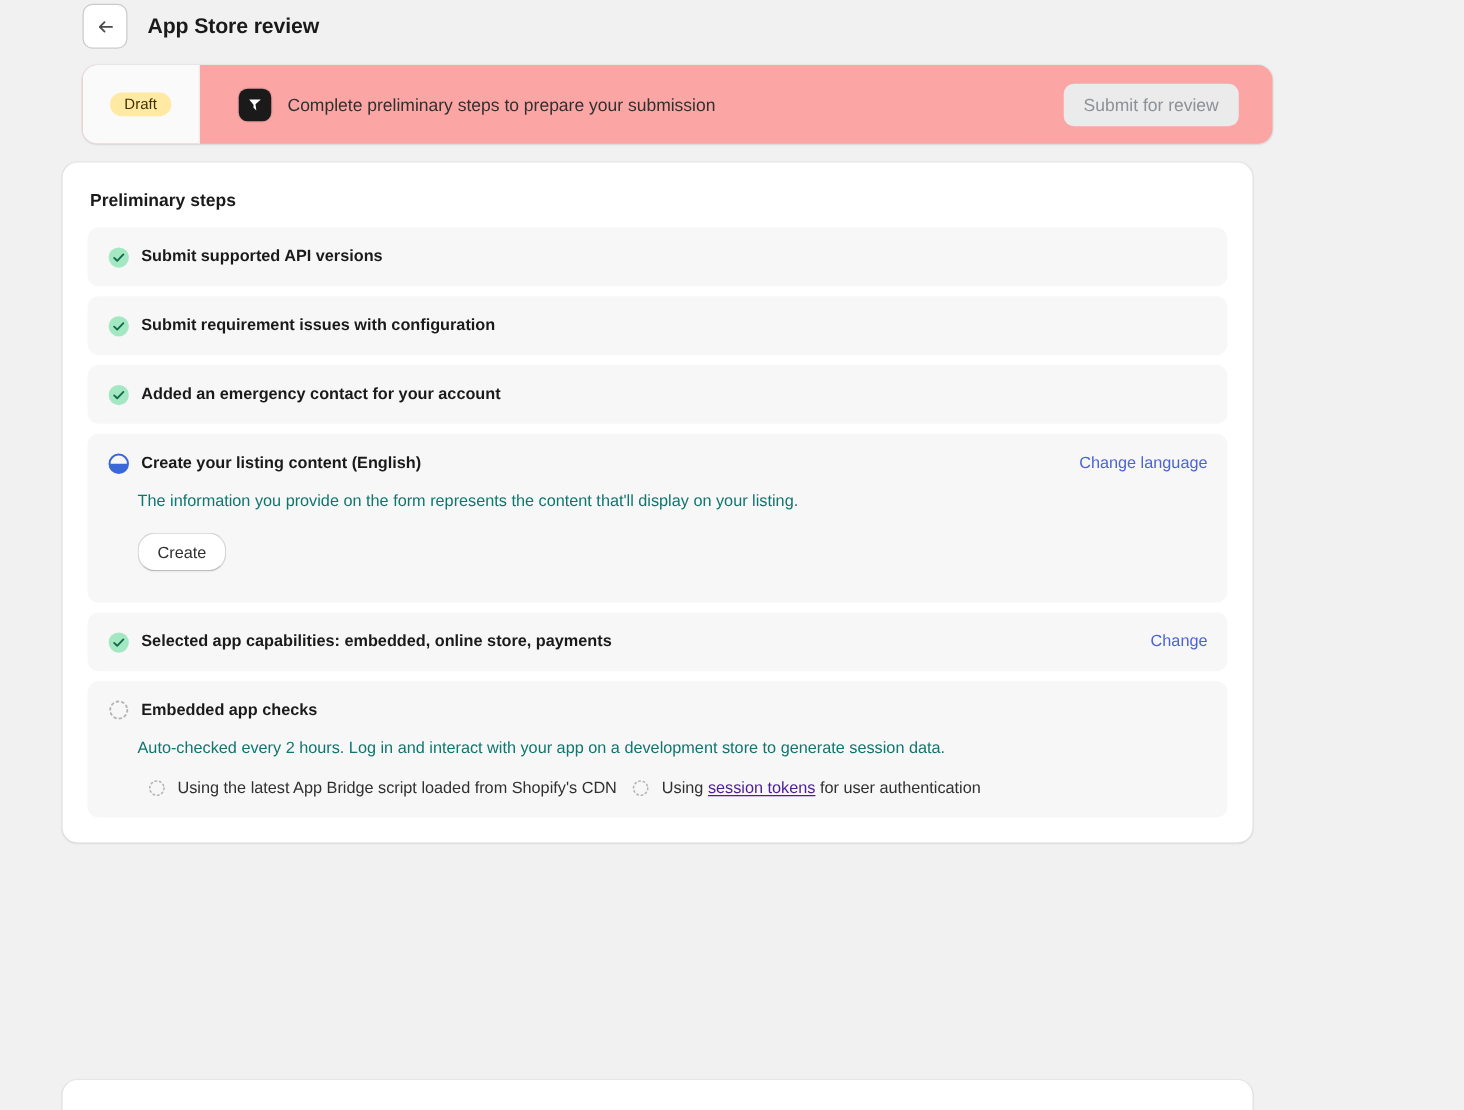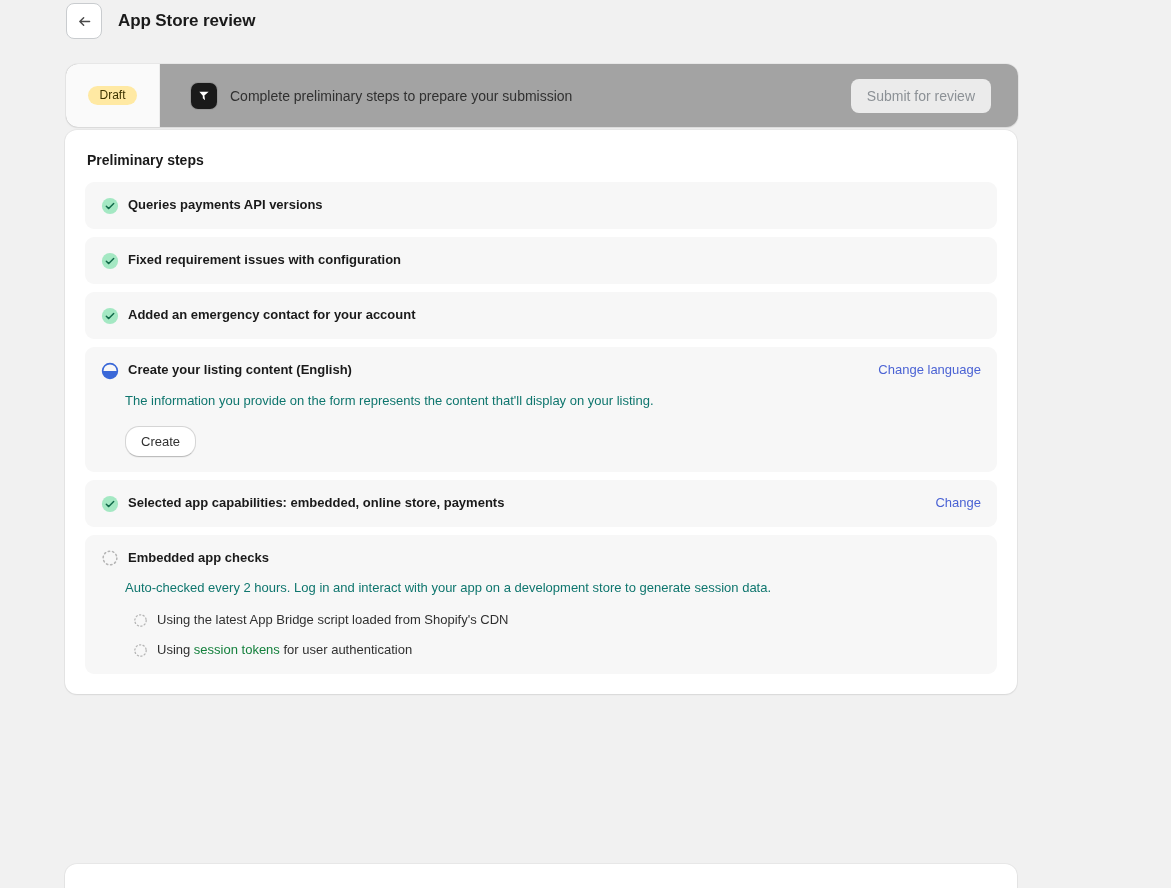--- a/index.html
+++ b/index.html
@@ -48,25 +48,25 @@
     margin-left: 16px;
     font-size: 17px;
     font-weight: 700;
     color: #1a1a1a;
     letter-spacing: -0.1px;
   }
 
   
   .banner {
     position: absolute;
-    top: 64px;
+    top: 52px;
     left: 66px;
     width: 952px;
     height: 63px;
-    background: #a3a3a3;
+    background: #fca5a5;
     border-radius: 12px;
     box-shadow: 0 1px 2px rgba(0,0,0,0.07), 0 0 0 1px rgba(0,0,0,0.04);
     display: flex;
     align-items: stretch;
     overflow: hidden;
     justify-content: center;
   }
   .banner-status {
     width: 94px;
     background: #fafafa;
@@ -120,21 +120,21 @@
     font-size: 14px;
     font-family: "Liberation Sans", sans-serif;
     padding: 9px 16px;
     cursor: default;
     margin-left: 20px;
   }
 
   
   .card {
     position: absolute;
-    left: 65px;
+    left: 50px;
     width: 952px;
     background: #ffffff;
     border-radius: 12px;
     box-shadow: 0 1px 2px rgba(0,0,0,0.07), 0 0 0 1px rgba(0,0,0,0.04);
   }
   .card-steps { top: 130px; padding: 18px 20px 20px; }
   .card-next  { top: 864px; height: 70px; }
 
   .card-heading {
     font-size: 14px;
@@ -171,50 +171,50 @@
     flex: 0 0 auto;
     white-space: nowrap;
   }
   .step-desc {
     font-size: 13px;
     color: #0f766e;
     line-height: 18px;
     margin: 12px 0 0 24px;
   }
   .step-btn {
-    margin: 16px 0 1px 24px;
+    margin: 16px 0 11px 24px;
     background: #ffffff;
     border: 1px solid #d5d5d5;
     border-bottom-color: #bdbdbd;
     border-radius: 14px;
     font-size: 13px;
     font-family: "Liberation Sans", sans-serif;
     color: #303030;
     padding: 7px 15px;
     cursor: pointer;
     box-shadow: 0 1px 0 rgba(0,0,0,0.04);
   }
 
   
   .subchecks {
     margin: 14px 0 1px 32px;
     display: flex;
-    flex-direction: column;
     gap: 12px;
   }
   .subcheck {
     display: flex;
     align-items: center;
     gap: 9px;
     font-size: 13px;
     color: #303030;
     line-height: 18px;
   }
   .subcheck a {
-    color: #15803d;
+    color: #4c1d95;
+    text-decoration: underline;
     text-underline-offset: 2px;
     cursor: pointer;
   }
 
   
   .ico { flex: 0 0 auto; display: block; margin-top: 1px; }
   .ico-sm { flex: 0 0 auto; display: block; }
 </style>
 </head>
 <body>
@@ -249,30 +249,30 @@
 
   <div class="card card-steps">
     <div class="card-heading">Preliminary steps</div>
     <div class="step-list">
         <div class="step">
           <div class="step-head">
             <svg class="ico" width="18" height="18" viewBox="0 0 20 20">
               <circle cx="10" cy="10" r="9" fill="#a4e8c3"></circle>
               <path d="M5.9 10.3 L8.6 12.9 L14.1 7.2" stroke="#0f6848" stroke-width="1.6" fill="none" stroke-linecap="round" stroke-linejoin="round"></path>
             </svg>
-            <div class="step-label">Queries payments API versions</div>
+            <div class="step-label">Submit supported API versions</div>
           </div>
         </div>
         <div class="step">
           <div class="step-head">
             <svg class="ico" width="18" height="18" viewBox="0 0 20 20">
               <circle cx="10" cy="10" r="9" fill="#a4e8c3"></circle>
               <path d="M5.9 10.3 L8.6 12.9 L14.1 7.2" stroke="#0f6848" stroke-width="1.6" fill="none" stroke-linecap="round" stroke-linejoin="round"></path>
             </svg>
-            <div class="step-label">Fixed requirement issues with configuration</div>
+            <div class="step-label">Submit requirement issues with configuration</div>
           </div>
         </div>
         <div class="step">
           <div class="step-head">
             <svg class="ico" width="18" height="18" viewBox="0 0 20 20">
               <circle cx="10" cy="10" r="9" fill="#a4e8c3"></circle>
               <path d="M5.9 10.3 L8.6 12.9 L14.1 7.2" stroke="#0f6848" stroke-width="1.6" fill="none" stroke-linecap="round" stroke-linejoin="round"></path>
             </svg>
             <div class="step-label">Added an emergency contact for your account</div>
           </div>

